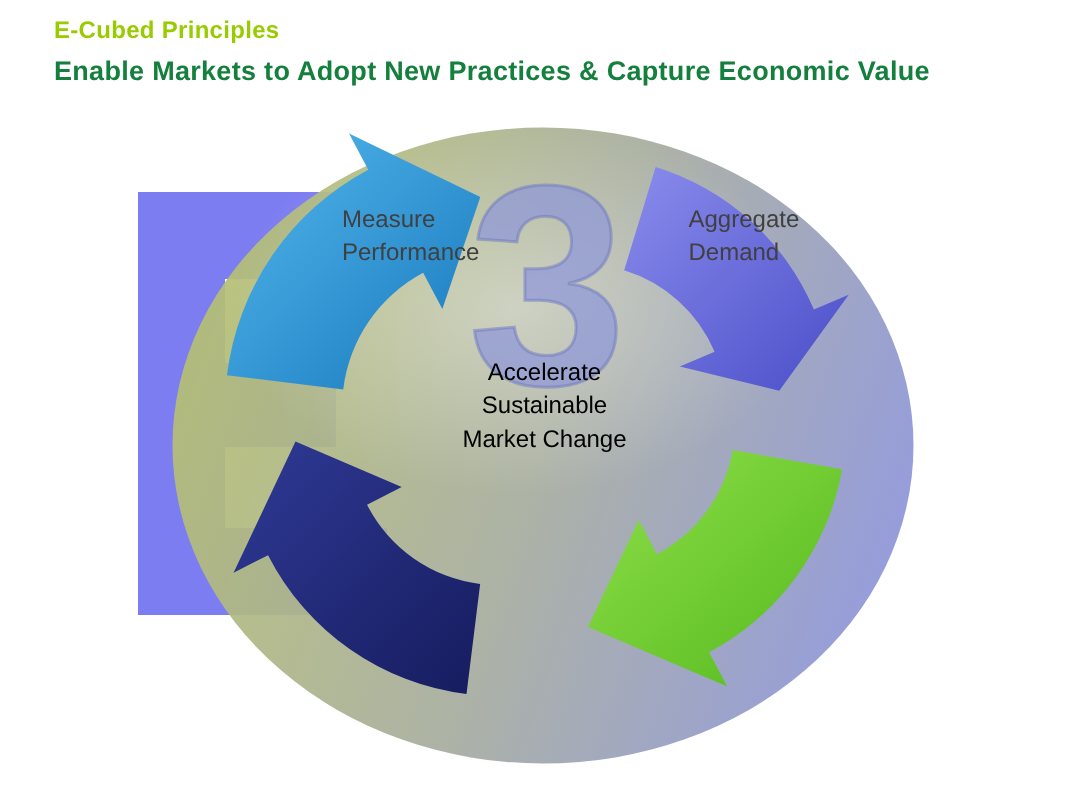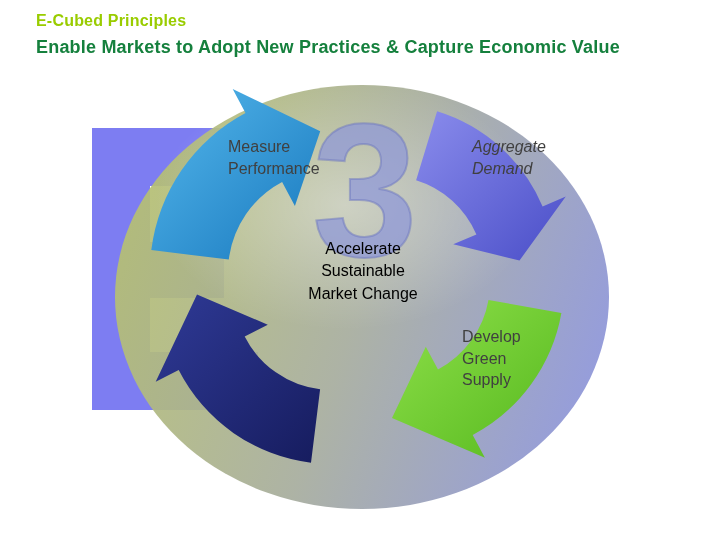--- a/index.html
+++ b/index.html
@@ -75,23 +75,20 @@
     <g id="arrows-group">
         <path d="M151.3,250.1 A180,180 0 0 1 245.5,113.1 L232.7,89.0 L320.2,131.3 L294.9,206.0 L282.1,181.9 A102,102 0 0 0 228.8,259.6 Z" fill="url(#ag0)"></path>
         <path d="M437.1,111.3 A168,168 0 0 1 542.6,206.4 L565.8,196.5 L519.5,260.5 L453.2,244.3 L476.4,234.5 A96,96 0 0 0 416.1,180.2 Z" fill="url(#ag1)"></path>
         <path d="M561.4,312.9 A172,172 0 0 1 472.7,434.9 L484.9,457.7 L392.0,418.0 L425.8,346.7 L438.0,369.5 A98,98 0 0 0 488.5,300.0 Z" fill="url(#ag2)"></path>
         <path d="M311.0,462.7 A172,172 0 0 1 178.7,370.1 L155.7,381.8 L197.0,294.4 L267.8,324.7 L244.7,336.5 A98,98 0 0 0 320.1,389.3 Z" fill="url(#ag3)"></path>
       </g>
   </svg>
 
   <div class="arrow-label" style="left:228px;top:136px;">Measure
 Performance</div>
-  <div class="arrow-label" style="left:472px;top:136px;font-style:italic;">Aggregate
+  <div class="arrow-label" style="left:459px;top:136px;">Aggregate
 Demand</div>
-  <div class="arrow-label" style="left:462px;top:326px;">Develop
-Green
-Supply</div>
 
   <div id="center-text">Accelerate
 Sustainable
 Market Change</div>
 
 </div>
 
 </body></html>

